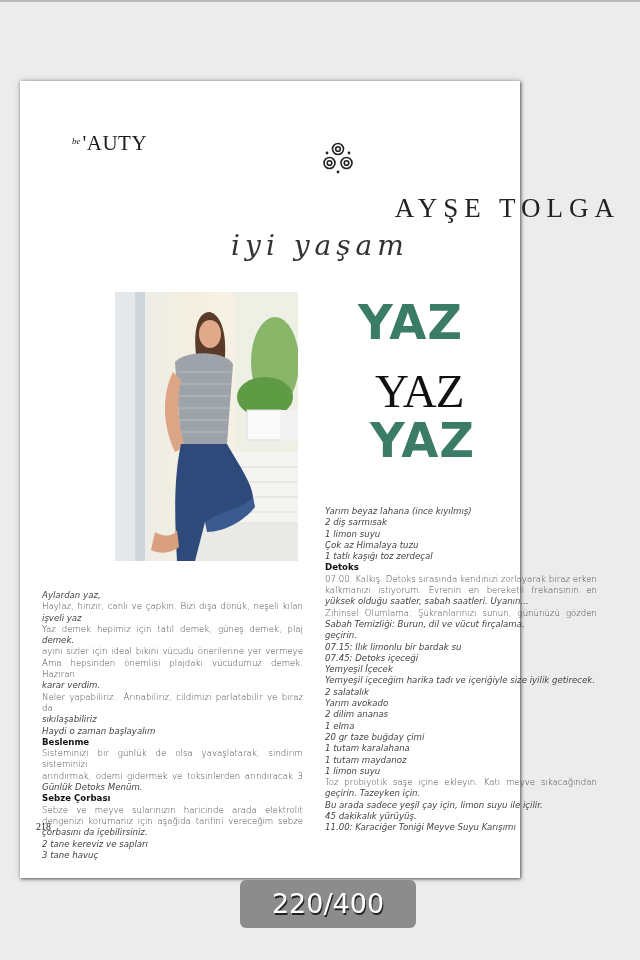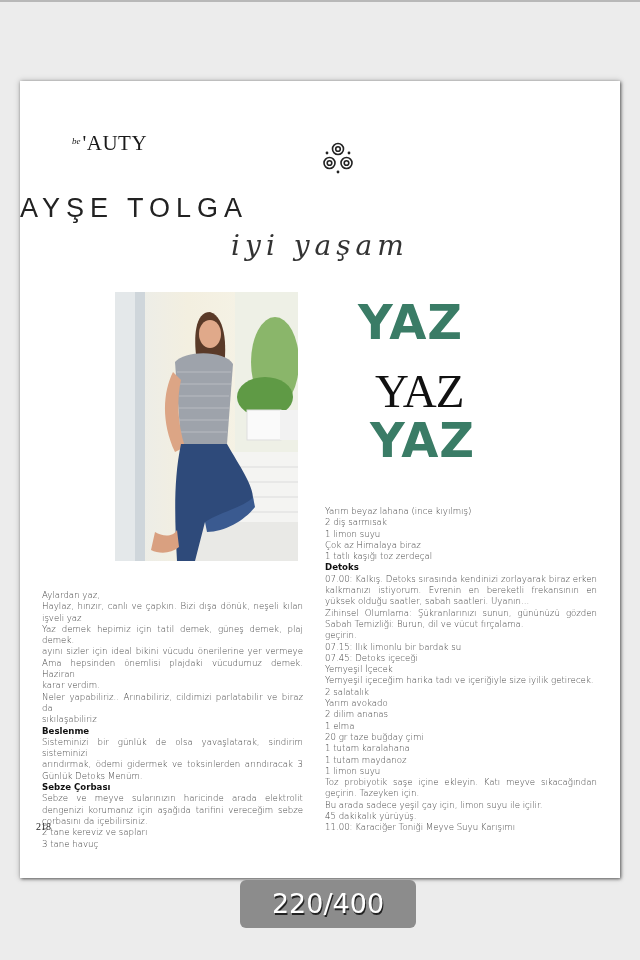--- a/index.html
+++ b/index.html
@@ -1,34 +1,34 @@
 <!DOCTYPE html>
 <html><head>
 <meta charset="utf-8">
 <style>
   html, body { margin:0; padding:0; }
   body { width:640px; height:960px; background:#ececec; position:relative; overflow:hidden; font-family:"DejaVu Sans", sans-serif; }
   .topline { position:absolute; left:0; top:0; width:640px; height:2px; background:#b8b8b8; }
-  .page { position:absolute; left:20px; top:81px; width:600px; height:797px; background:#fff;
+  .page { position:absolute; left:20px; top:81px; width:500px; height:797px; background:#fff;
           box-shadow: 1px 1px 3px rgba(0,0,0,0.55), 0 0 6px rgba(0,0,0,0.25); }
   .brand { position:absolute; left:52px; top:50px; font-family:"Liberation Serif", serif; color:#1a1a1a; white-space:nowrap; }
   .brand .small { font-size:9px; font-style:italic; vertical-align:6px; margin-right:2px; }
   .brand .big { font-size:21px; letter-spacing:0.5px; }
   .triskele { position:absolute; left:299px; top:58px; width:38px; height:38px; }
-  .author { position:absolute; left:0; width:600px; top:112px; text-align:left; font-family:Liberation Sans, sans-serif;
+  .author { position:absolute; left:0; width:600px; top:112px; text-align:right; font-family:Liberation Serif, serif;
             font-weight:200; font-size:27px; letter-spacing:6px; color:#222; }
   .script { position:absolute; left:0; width:600px; top:148px; text-align:center; font-family:"DejaVu Serif", serif;
             font-style:italic; font-size:28px; letter-spacing:5px; color:#333; }
   .photo { position:absolute; left:95px; top:211px; width:183px; height:269px; overflow:hidden; }
   .yaz1, .yaz3 { position:absolute; font-family:"DejaVu Sans", sans-serif; font-weight:bold; color:#3a7c66; font-size:48px; letter-spacing:1px; }
   .yaz1 { left:338px; top:213px; }
   .yaz3 { left:350px; top:331px; }
   .yaz2 { position:absolute; left:355px; top:283px; font-family:"Liberation Serif", serif; color:#111; font-size:47px; letter-spacing:-1px; }
   .col { position:absolute; font-family:"DejaVu Sans", sans-serif; font-size:8.6px; line-height:11.3px; color:#444; font-weight:300; }
-  .col .line { display:block; white-space:nowrap; }
+  .col .line { display:block; white-space:nowrap;font-style:italic; }
   .col .just { display:block; text-align:justify; text-align-last:justify; white-space:normal; }
   .col .head { display:block; font-weight:bold; color:#111; }
   .left-col { left:22px; top:509px; width:261px; }
   .right-col { left:305px; top:425px; width:272px; }
   .folio { position:absolute; left:16px; top:740px; font-family:"Liberation Serif", serif; font-size:10px; color:#222;text-align:right; }
   .counter { position:absolute; left:240px; top:880px; width:176px; height:48px; background:#8c8c8c; border-radius:6px;
              color:#fff; font-family:"DejaVu Sans", sans-serif; font-size:27px; text-align:center; line-height:48px;
              text-shadow:1px 2px 0 #222; }
 </style>
 </head>
@@ -111,36 +111,37 @@
       <span class="line">Aylardan yaz,</span>
       <span class="just">Haylaz, hınzır, canlı ve çapkın. Bizi dışa dönük, neşeli kılan</span>
       <span class="line">işveli yaz</span>
       <span class="just"> Yaz demek hepimiz için tatil demek, güneş demek, plaj</span>
       <span class="line">demek.</span>
       <span class="just">ayını sizler için ideal bikini vücudu önerilerine yer vermeye</span>
       <span class="just">Ama hepsinden önemlisi plajdaki vücudumuz demek. Haziran</span>
       <span class="line">karar verdim.</span>
       <span class="just">Neler yapabiliriz.. Arınabiliriz, cildimizi parlatabilir ve biraz da</span>
       <span class="line">sıkılaşabiliriz</span>
+      <span class="line">Haydi o zaman başlayalım</span>
       <span class="head">Beslenme</span>
       <span class="just">Sisteminizi bir günlük de olsa yavaşlatarak, sindirim sisteminizi</span>
       <span class="just">arındırmak, ödemi gidermek ve toksinlerden arındıracak 3</span>
       <span class="line">Günlük Detoks Menüm.</span>
       <span class="head">Sebze Çorbası</span>
       <span class="just">Sebze ve meyve sularınızın haricinde arada elektrolit</span>
       <span class="just">dengenizi korumanız için aşağıda tarifini vereceğim sebze</span>
       <span class="line">çorbasını da içebilirsiniz.</span>
       <span class="line">2 tane kereviz ve sapları</span>
       <span class="line">3 tane havuç</span>
     </div>
   <div class="col right-col" id="rightcol">
       <span class="line">Yarım beyaz lahana (ince kıyılmış)</span>
       <span class="line">2 diş sarmısak</span>
       <span class="line">1 limon suyu</span>
-      <span class="line">Çok az Himalaya biraz</span>
+      <span class="line">Çok az Himalaya tuzu</span>
       <span class="line">1 tatlı kaşığı toz zerdeçal</span>
       <span class="head">Detoks</span>
       <span class="just">07.00: Kalkış. Detoks sırasında kendinizi zorlayarak biraz erken</span>
       <span class="just">kalkmanızı istiyorum. Evrenin en bereketli frekansının en</span>
       <span class="line">yüksek olduğu saatler, sabah saatleri. Uyanın...</span>
       <span class="just">Zihinsel Olumlama: Şükranlarınızı sunun, gününüzü gözden</span>
       <span class="line">Sabah Temizliği: Burun, dil ve vücut fırçalama.</span>
       <span class="line">geçirin.</span>
       <span class="line">07.15: Ilık limonlu bir bardak su</span>
       <span class="line">07.45: Detoks içeceği</span>

